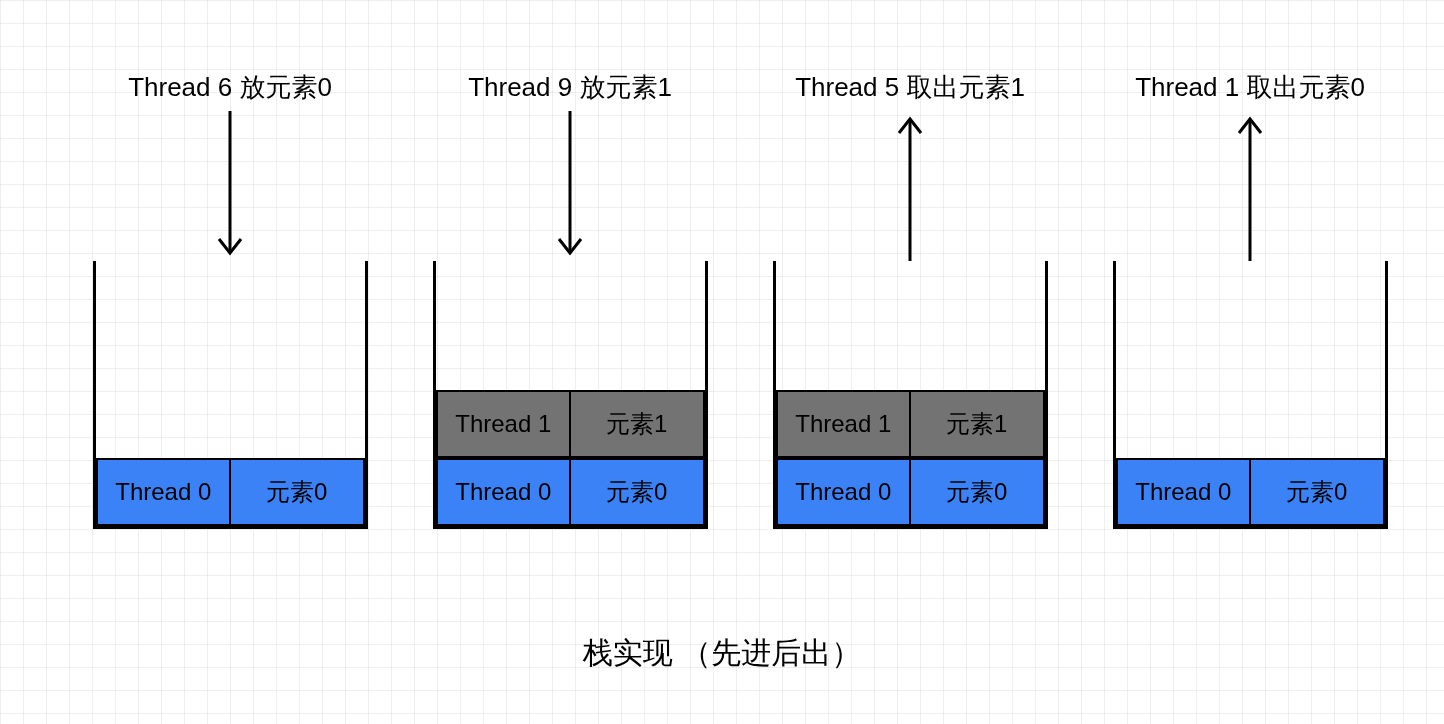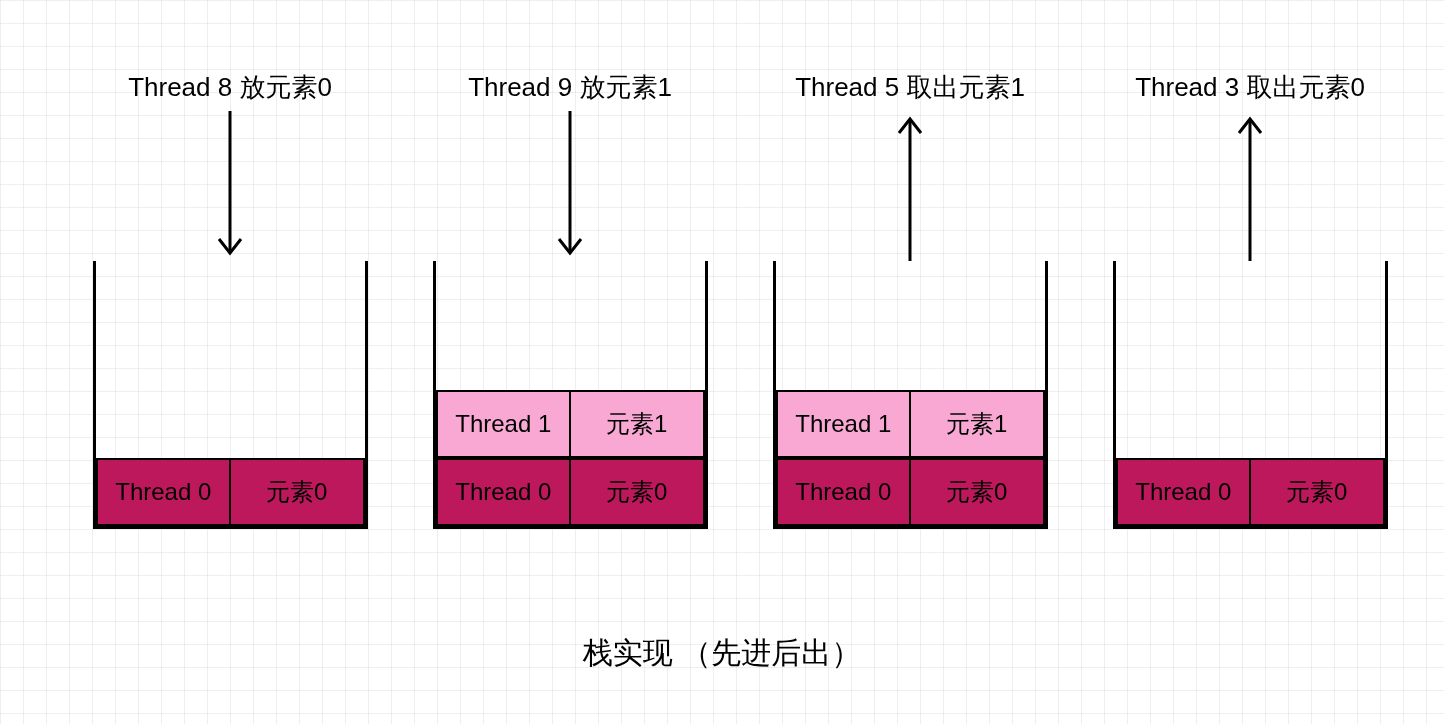--- a/index.html
+++ b/index.html
@@ -55,39 +55,39 @@
   .row.second { bottom: 68px; }
   .cell {
     flex: 1;
     display: flex;
     align-items: center;
     justify-content: center;
     font-size: 24px;
     color: #000;
   }
   .cell.left { border-right: 2px solid #000; }
-  .yellow { background: #be185d; }
-  .cyan   { background: #f9a8d4; }
+  .yellow { background: #3b82f6; }
+  .cyan   { background: #737373; }
   .footer-title {
     position: absolute;
     left: 0; right: 0;
     top: 633px;
     text-align: center;
     font-size: 30px;
     color: #000;
   }
   svg.arrow { display: block; }
 </style>
 </head>
 <body>
 
 <div class="diagram">
 
   <div class="step" style="left:70px;">
-    <div class="step-title">Thread 8 放元素0</div>
+    <div class="step-title">Thread 6 放元素0</div>
     <div class="arrow-wrap">
       <svg class="arrow" width="30" height="150" viewBox="0 0 30 150">
         <line x1="15" y1="0" x2="15" y2="140" stroke="#000" stroke-width="3"></line>
         <polyline points="4,128 15,142 26,128" fill="none" stroke="#000" stroke-width="3"></polyline>
       </svg>
     </div>
     <div class="stack-container">
       <div class="row bottom yellow">
         <div class="cell left">Thread 0</div>
         <div class="cell">元素0</div>
@@ -129,21 +129,21 @@
         <div class="cell">元素1</div>
       </div>
       <div class="row bottom yellow">
         <div class="cell left">Thread 0</div>
         <div class="cell">元素0</div>
       </div>
     </div>
   </div>
 
   <div class="step" style="left:1090px;">
-    <div class="step-title">Thread 3 取出元素0</div>
+    <div class="step-title">Thread 1 取出元素0</div>
     <div class="arrow-wrap">
       <svg class="arrow" width="30" height="150" viewBox="0 0 30 150">
         <line x1="15" y1="10" x2="15" y2="150" stroke="#000" stroke-width="3"></line>
         <polyline points="4,22 15,8 26,22" fill="none" stroke="#000" stroke-width="3"></polyline>
       </svg>
     </div>
     <div class="stack-container">
       <div class="row bottom yellow">
         <div class="cell left">Thread 0</div>
         <div class="cell">元素0</div>

